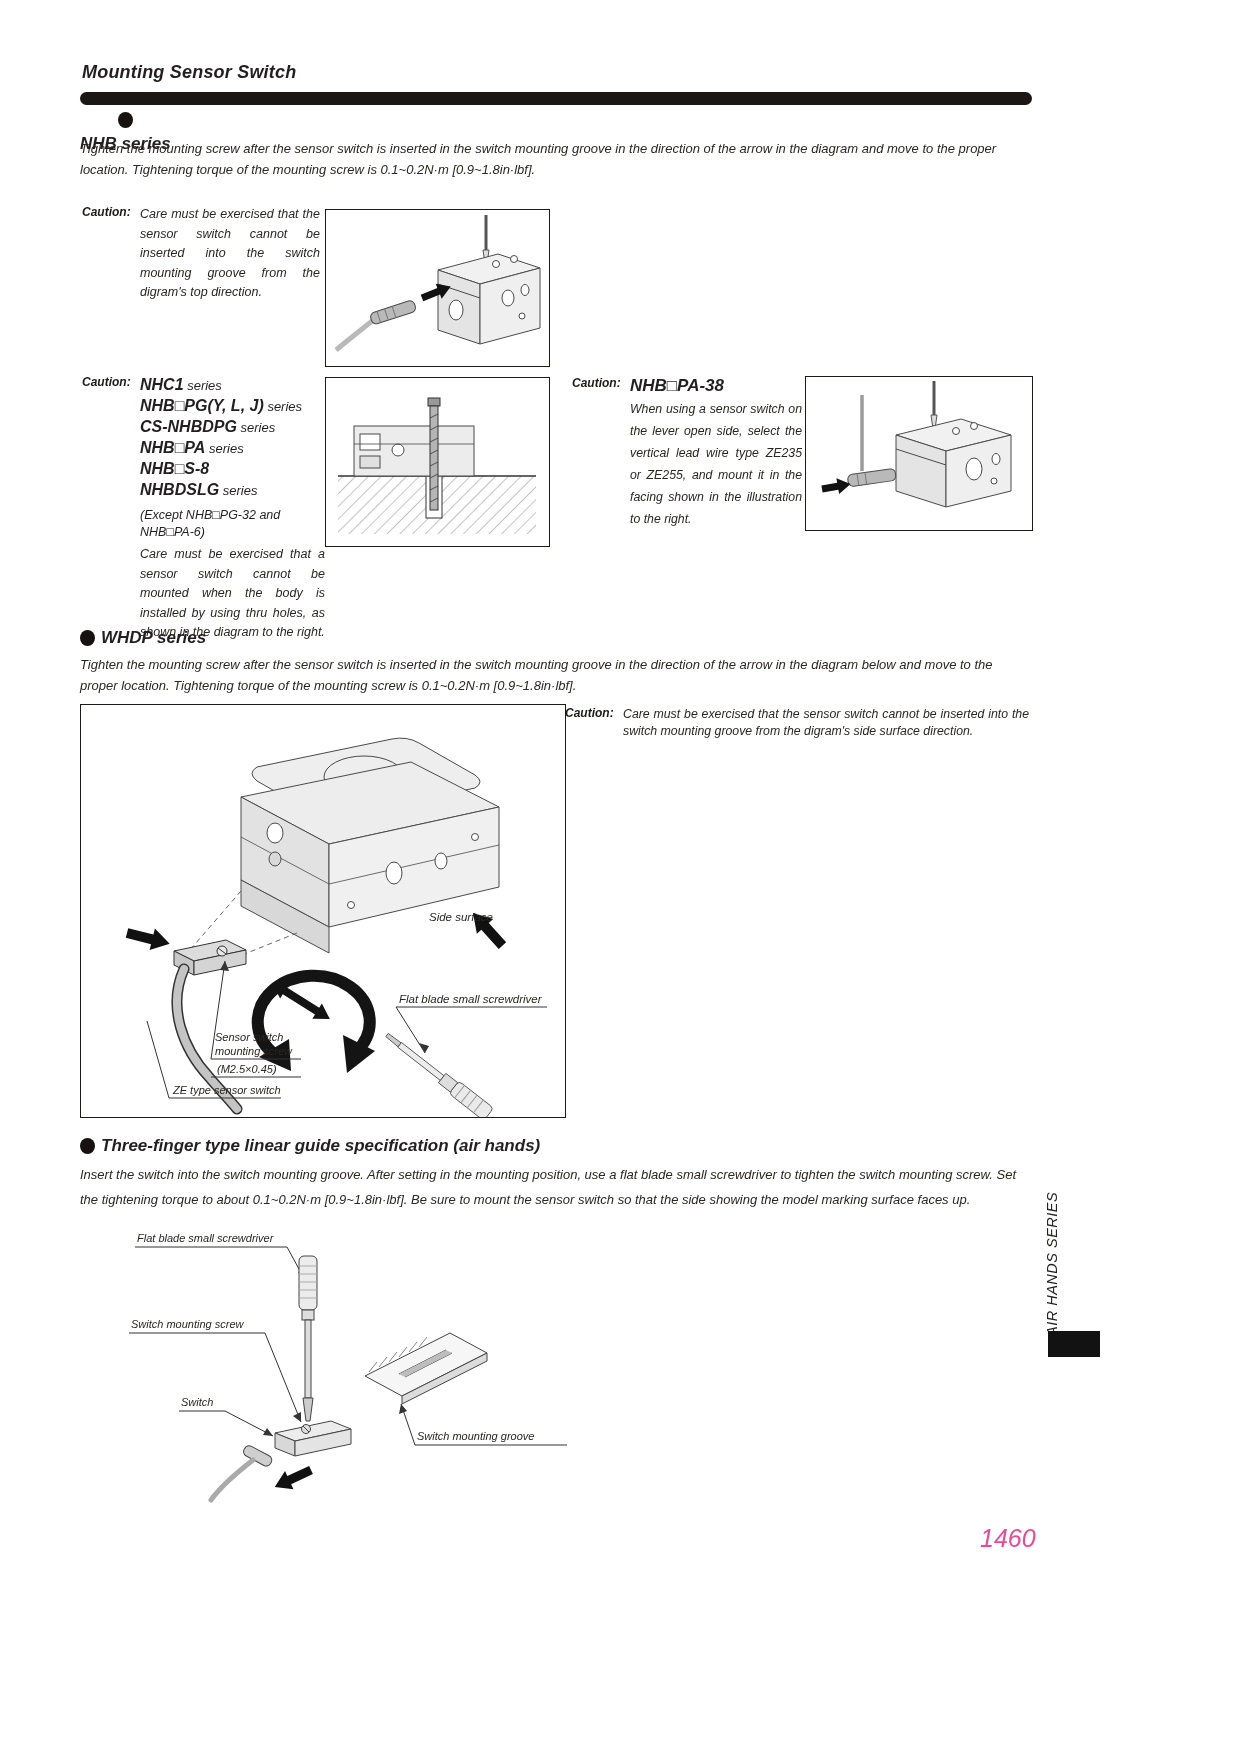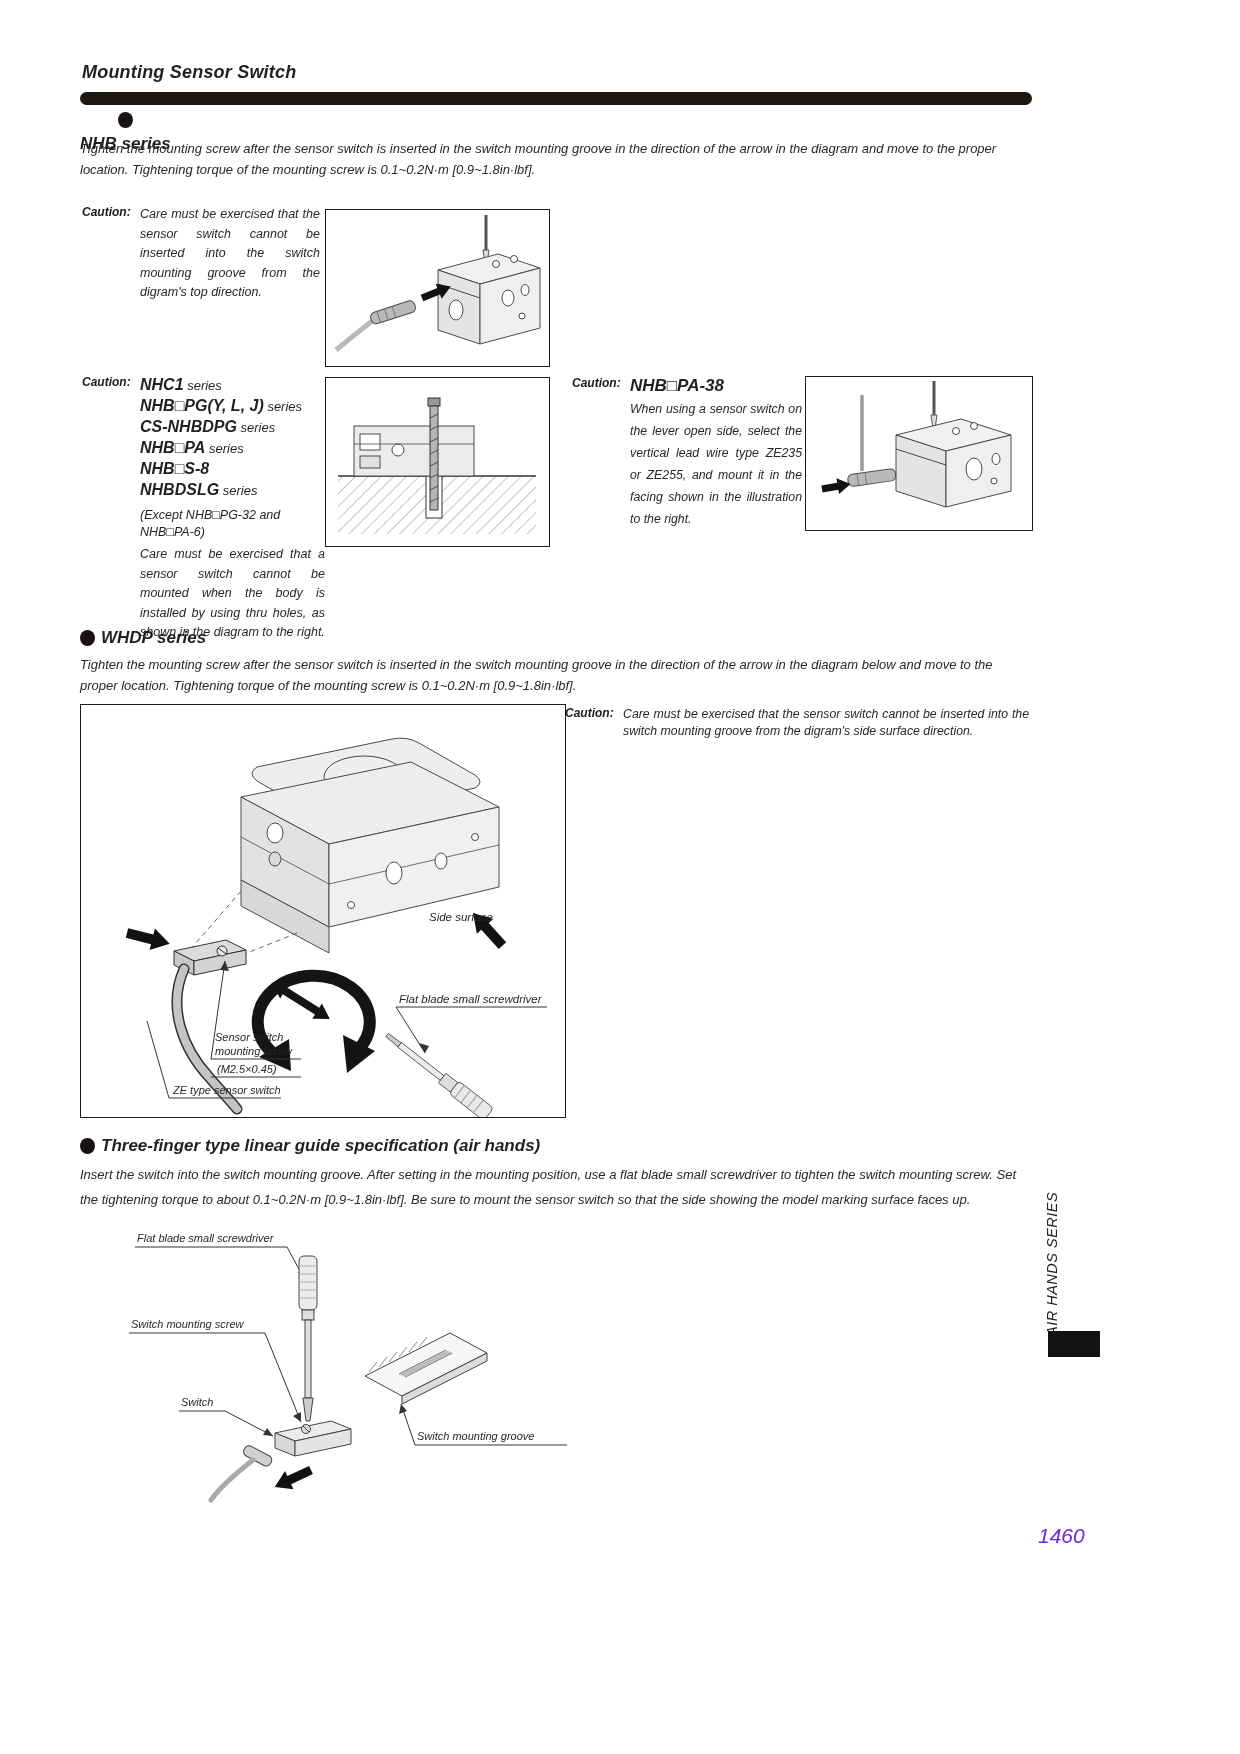--- a/index.html
+++ b/index.html
@@ -14,21 +14,21 @@
   .intro{font-size:13px;line-height:21px;color:#2a2623;}
   .caution{display:flex;}
   .caution .lab{font-size:12px;font-weight:bold;flex:0 0 58px;color:#1d1a18;}
   .caution .body{font-size:12.5px;line-height:19.5px;text-align:justify;color:#2a2623;}
   .series-line{line-height:20px;white-space:nowrap;}
   .series-line .nm{font-weight:bold;font-size:16px;}
   .series-line .sf{font-size:13px;}
   .exc{font-size:12.5px;line-height:17px;margin-top:6px;}
   .dia-box{border:1.5px solid #1d1a18;background:#fff;}
   .model-name{font-size:17px;font-weight:bold;line-height:20px;margin-bottom:2px;white-space:nowrap;}
-  .pagenum{left:1038px;top:1524px;font-size:21px;color:#6d28d9;}
+  .pagenum{left:980px;top:1524px;font-size:25px;color:#ec4899;}
   .side-text{left:1044px;top:1176px;height:160px;writing-mode:vertical-rl;transform:rotate(180deg);
              font-size:14.5px;color:#242220;letter-spacing:.5px;}
   .side-tab{left:1048px;top:1331px;width:52px;height:26px;background:#121212;}
   svg text{font-family:"Liberation Sans",sans-serif;fill:#2a2623;}
 </style>
 </head>
 <body>
 
 <div id="page">
 

